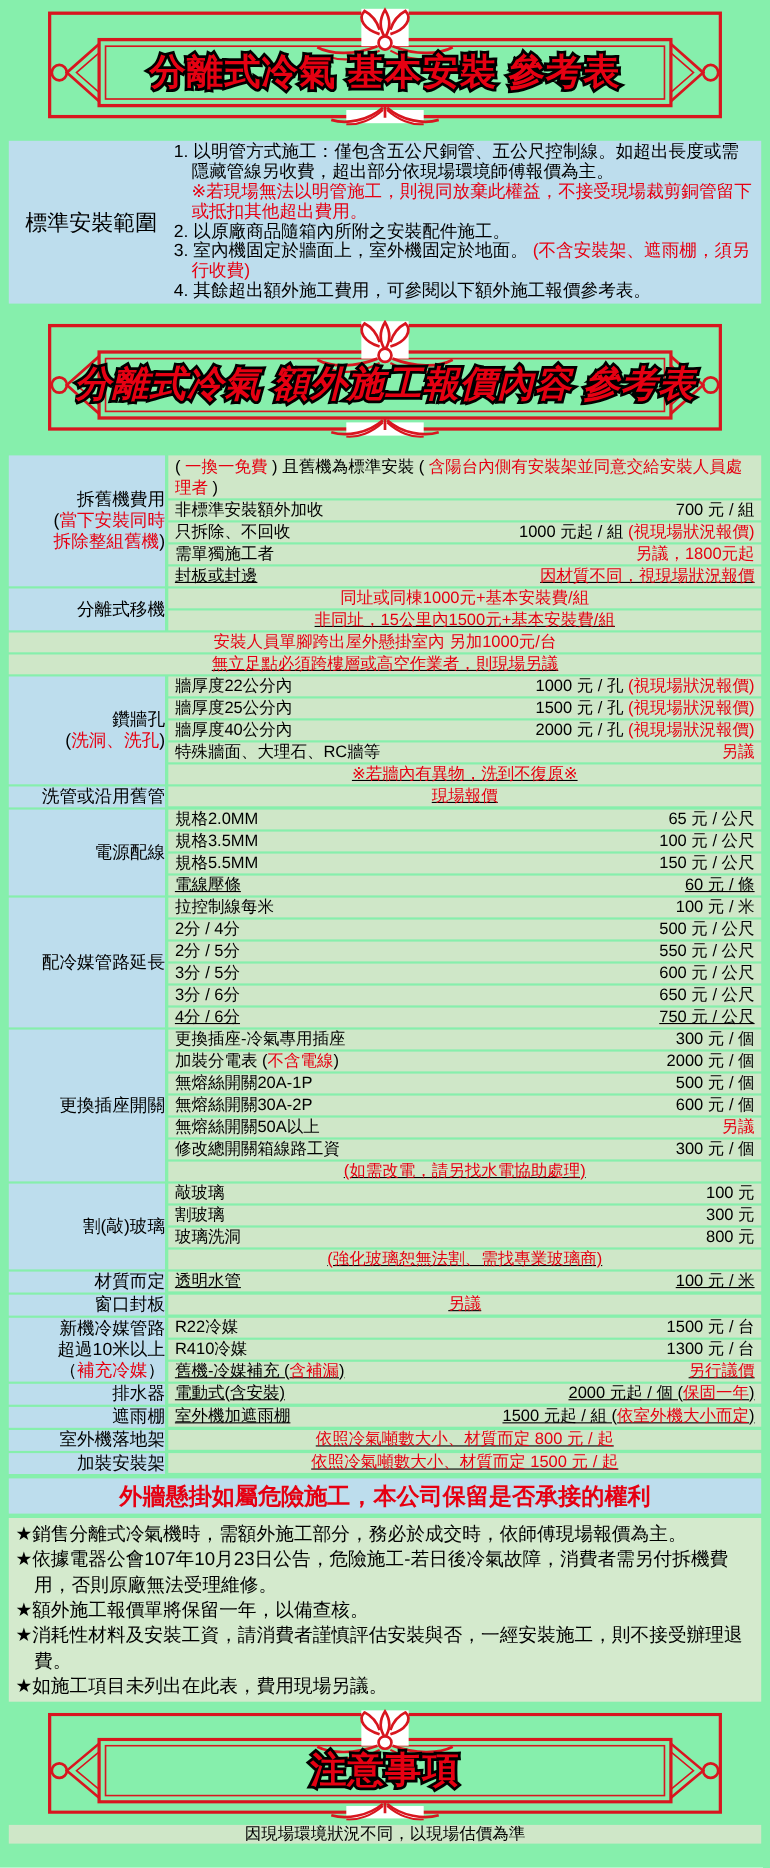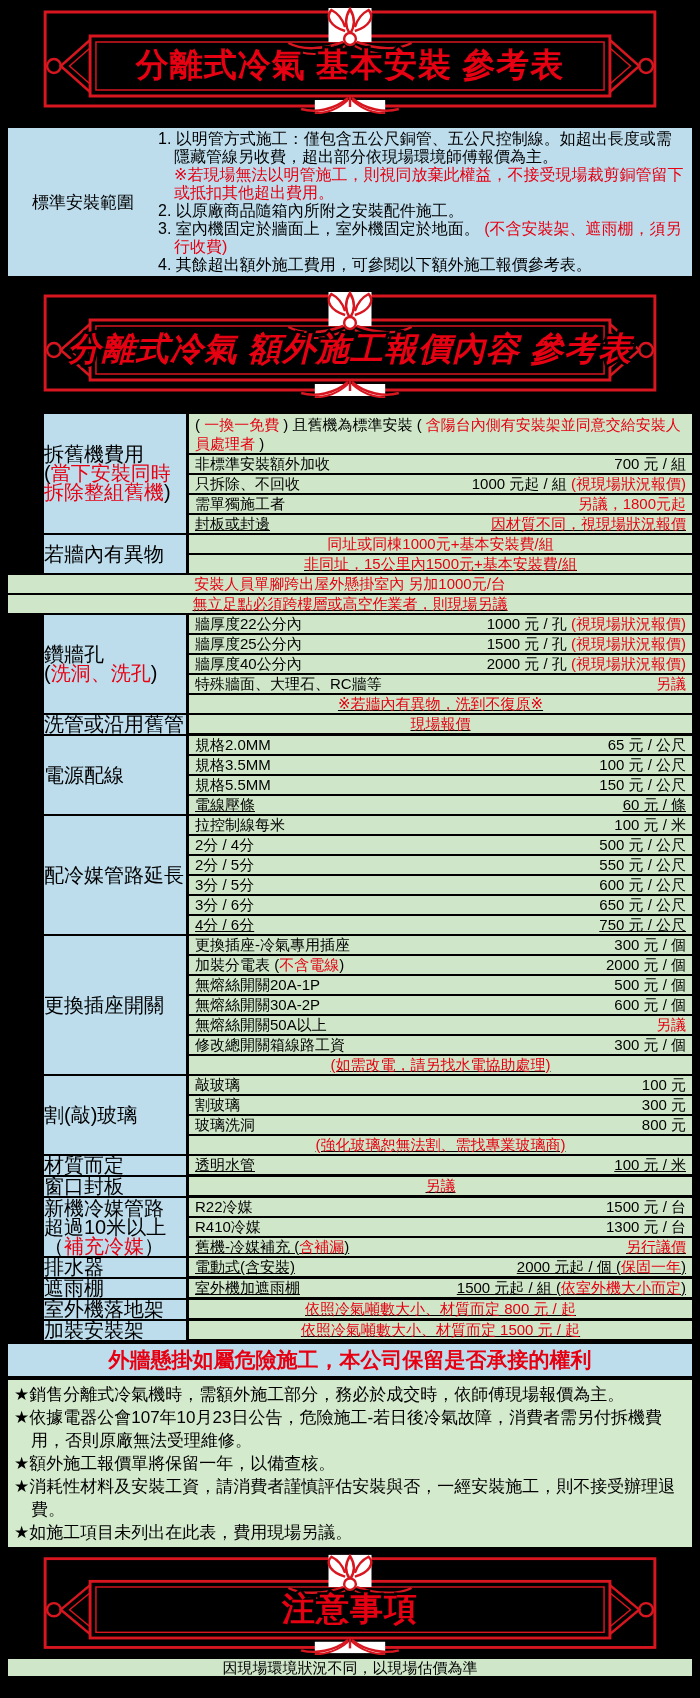--- a/index.html
+++ b/index.html
@@ -1,45 +1,45 @@
 <!DOCTYPE html>
 <html><head>
 <meta charset="utf-8">
 <style>
   html,body{margin:0;padding:0;background:#fff;}
-  .page{position:relative;width:700px;height:1698px;overflow:hidden;background:#000000;
+  .page{position:relative;width:700px;height:1698px;overflow:hidden;background:#86efac;
         font-family:"Liberation Sans","DejaVu Sans",sans-serif;color:#000;}
   .red{color:#e60012;}
 
   
   .banner{position:relative;margin:0 8px;height:108px;}
   .banner.b1{margin-top:6px;}
   .banner.b2{margin-top:14px;font-style:italic;}
   .banner.b3{margin-top:6px;height:102px;}
   .frame-slot{position:absolute;inset:0;}
   .frame-slot svg{width:100%;height:100%;display:block;}
   .banner-title{position:absolute;left:90px;right:90px;top:24px;bottom:14px;
     display:flex;align-items:center;justify-content:center;
     font-size:33px;font-weight:700;letter-spacing:1px;color:#e60012;
     -webkit-text-stroke:5px #000;paint-order:stroke fill;white-space:nowrap;}
 
   
   .std{display:flex;margin:14px 8px 0;background:#bddded;min-height:144px;}
   .std-label{width:150px;display:flex;align-items:center;justify-content:center;
-    font-size:17px;}
+    font-size:20px;}
   .std-list{flex:1;padding:2px 6px 2px 0;font-size:16px;line-height:18px;}
   .std-line.num{padding-left:16px;text-indent:-16px;}
   .std-line.note{padding-left:16px;}
 
   
   .fee-table{margin:16px 8px 0;}
   .fee-group{display:flex;gap:3px;margin-bottom:2px;}
   .fee-left{width:142px;flex:0 0 142px;background:#bddded;display:flex;
-    align-items:center;justify-content:center;text-align:left;
-    font-size:20px;line-height:19px;margin-left:36px;}
+    align-items:center;justify-content:center;text-align:right;
+    font-size:16px;line-height:19px;}
   .fee-rows{flex:1;display:flex;flex-direction:column;}
   .fee-row{background:#cfe7c8;height:18px;display:flex;align-items:center;
     justify-content:space-between;padding:0 6px;margin-bottom:2px;
     font-size:15px;line-height:18px;white-space:nowrap;}
   .fee-row:last-child{margin-bottom:0;text-decoration:underline;}
   .fee-row.tall{height:38px;display:block;white-space:normal;line-height:19px;padding-top:1px;}
   .fee-row.center{justify-content:center;}
   .fee-price{text-align:right;}
 
   
@@ -172,21 +172,21 @@
             <div class="fee-price"><span class="red">另議，1800元起</span></div>
           </div>
           <div class="fee-row">
             <div class="fee-item"><span>封板或封邊</span></div>
             <div class="fee-price"><span class="red">因材質不同，視現場狀況報價</span></div>
           </div>
         </div>
       </div>
       <div class="fee-group">
         <div class="fee-left">
-          <div class="" style="width: 100%;"><span>若牆內有異物</span></div>
+          <div class="" style="width: 100%;"><span>分離式移機</span></div>
         </div>
         <div class="fee-rows">
           <div class="fee-row center">
             <span class="red">同址或同棟1000元+基本安裝費/組</span>
           </div>
           <div class="fee-row center">
             <span class="red">非同址，15公里內1500元+基本安裝費/組</span>
           </div>
         </div>
       </div>

